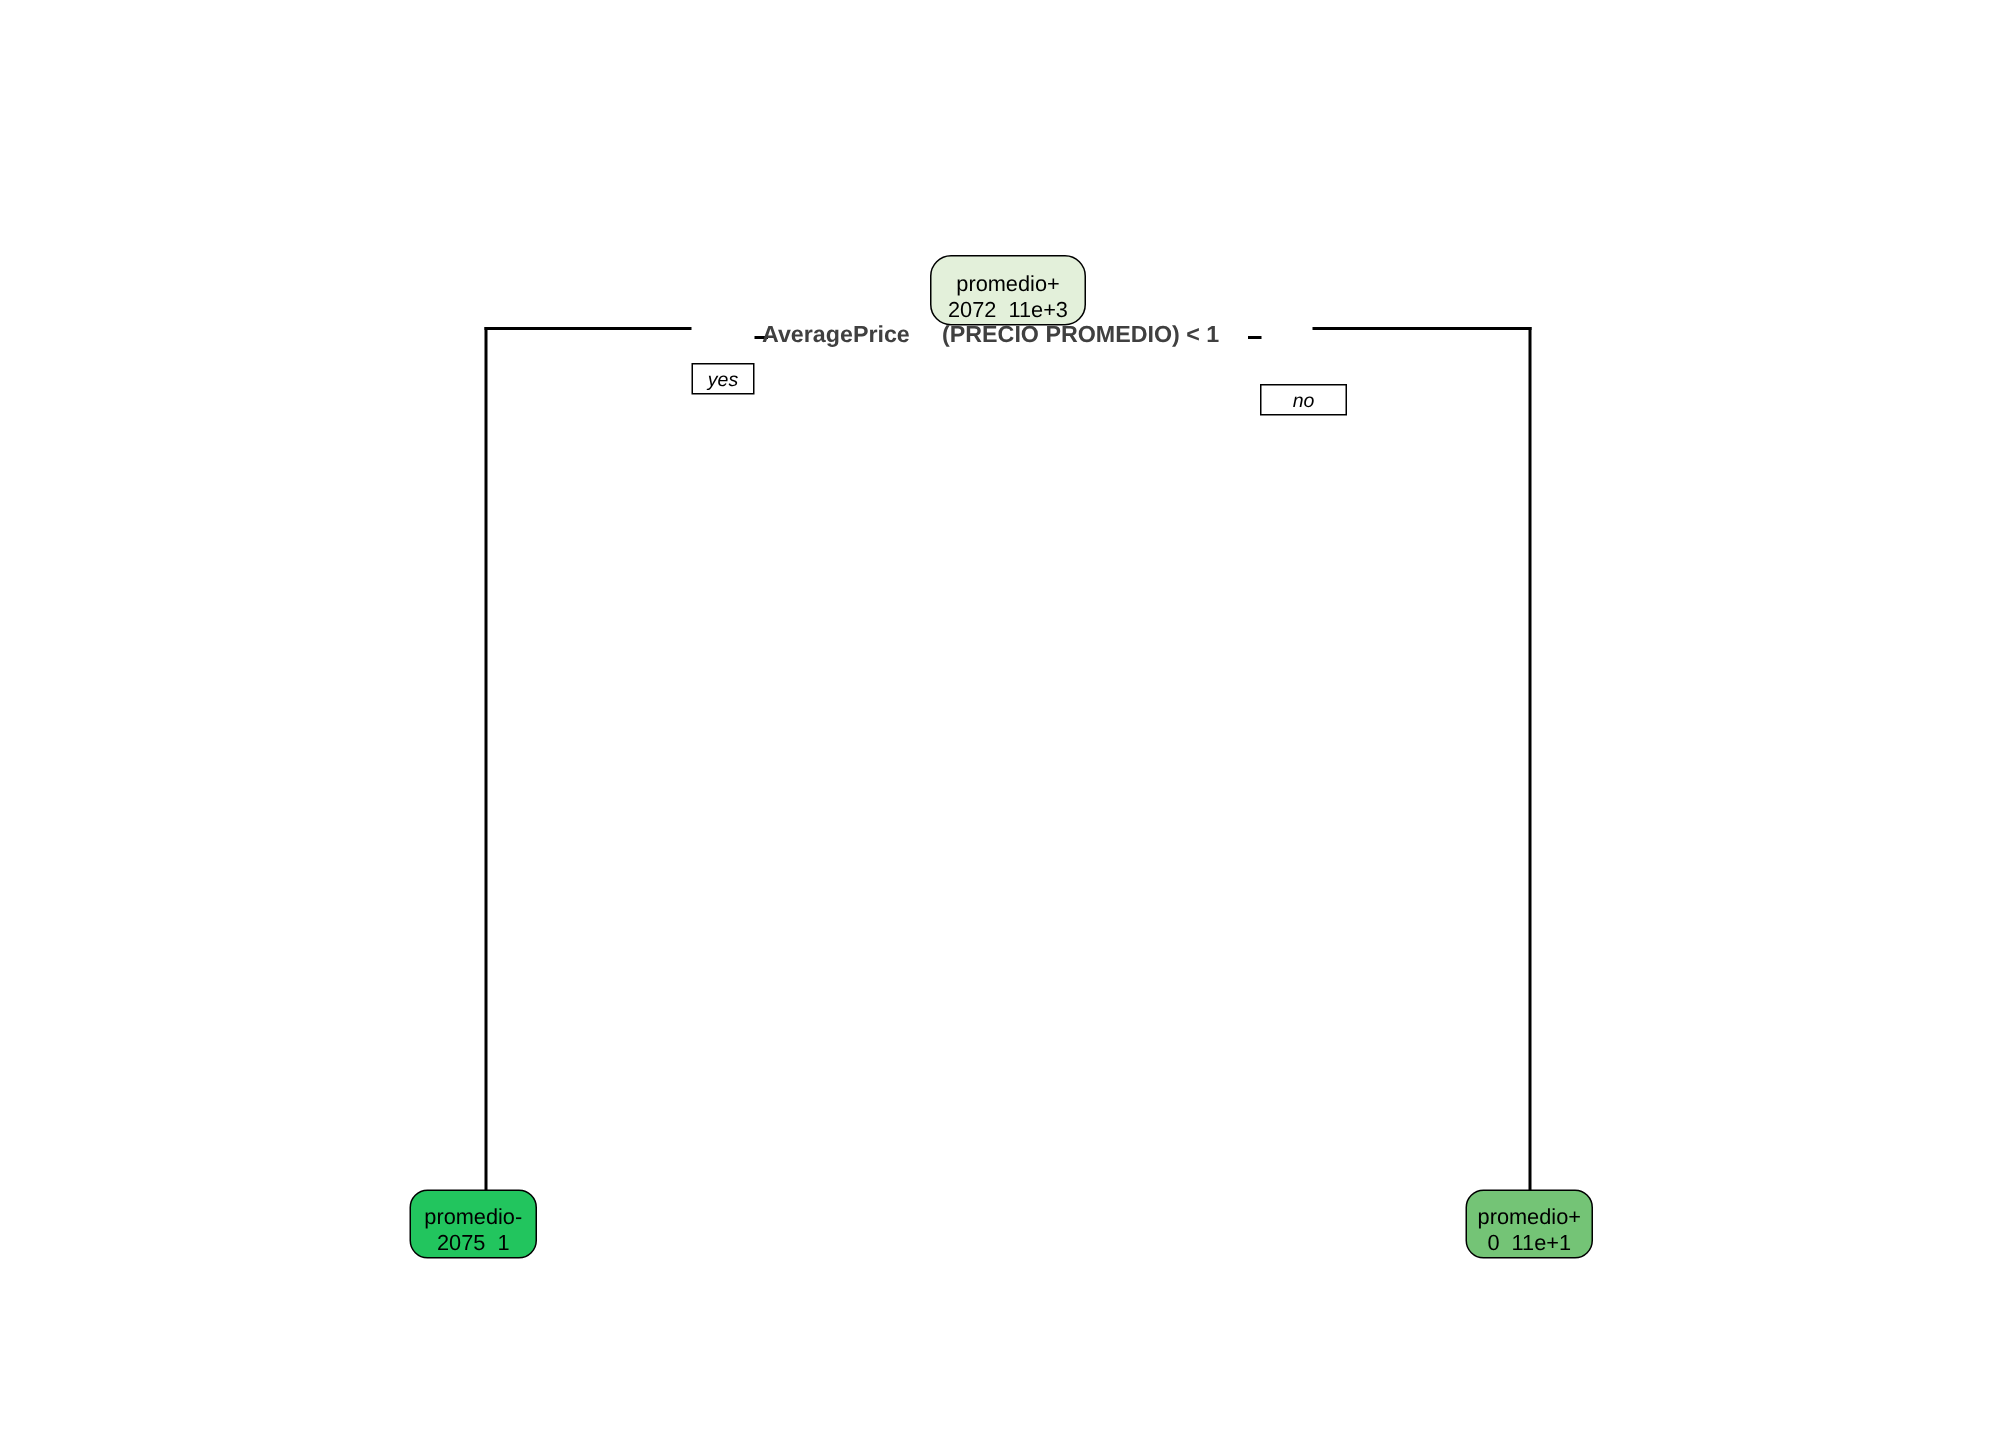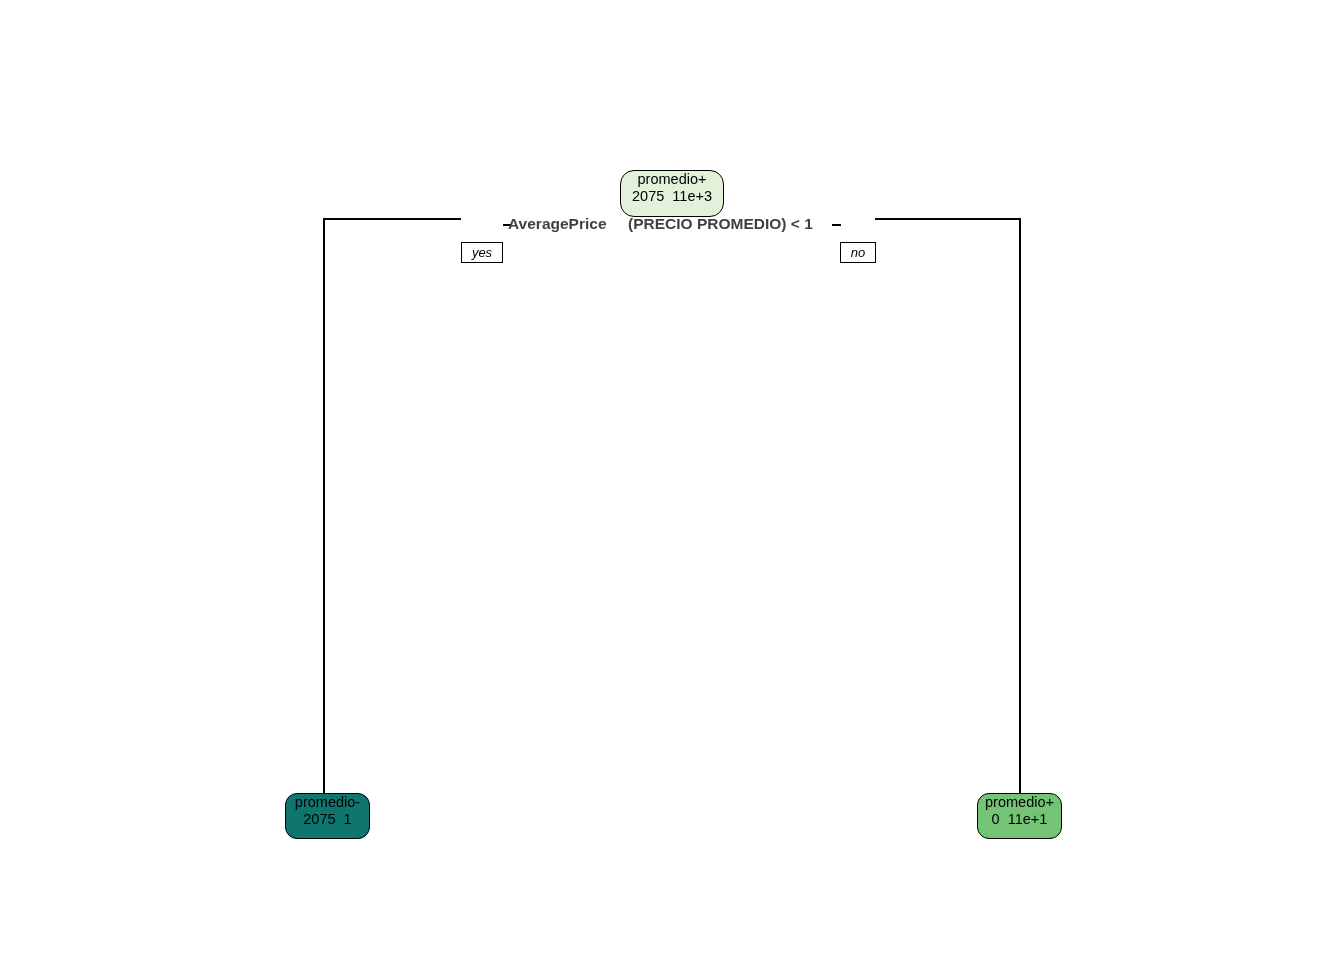--- a/index.html
+++ b/index.html
@@ -41,21 +41,21 @@
     font-size: 13px;
     line-height: 1;
     display: flex;
     align-items: center;
     justify-content: center;
     color: #000000;
     z-index: 5;
     margin-top: 28px;
   }
   #branch-yes { left: 461px; top: 214px; width: 42px; height: 21px; }
-  #branch-no  { left: 840px; top: 214px; width: 36px; height: 21px; }
+  #branch-no  { left: 840px; top: 228px; width: 58px; height: 21px; }
 
   
   .split-text {
     position: absolute;
     font-weight: bold;
     font-size: 15.5px;
     line-height: 1;
     white-space: pre;
     color: #404040;
     z-index: 4;
@@ -63,47 +63,47 @@
   #split-condition { left: 508px; top: 216px; }
 
   
   .node {
     position: absolute;
     box-sizing: border-box;
     border: 1.3px solid #000000;
     display: flex;
     flex-direction: column;
     align-items: center;
-    justify-content: flex-start;
+    justify-content: flex-end;
     font-size: 14.5px;
     line-height: 1.18;
     color: #000000;
     white-space: pre;
     text-align: center;
     z-index: 6;
   }
   .node .node-line-1 { display: block; }
   .node .node-line-2 { display: block; }
 
   #node-root {
     left: 620px;
     top: 170px;
     width: 104px;
     height: 47px;
     border-radius: 14px;
     background: #E3F0DA;
     z-index: 7;
   }
   #node-leaf-left {
-    left: 285px;
+    left: 273px;
     top: 793px;
     width: 85px;
     height: 46px;
     border-radius: 12px;
-    background: #0f766e;
+    background: #22c55e;
   }
   #node-leaf-right {
     left: 977px;
     top: 793px;
     width: 85px;
     height: 46px;
     border-radius: 12px;
     background: #74C476;
   }
 </style>
@@ -121,21 +121,21 @@
   <div class="edge-line edge-h" style="left:503px; top:224px; width:9px; z-index:3;"></div>
   <div class="edge-line edge-h" style="left:832px; top:224px; width:9px; z-index:3;"></div>
 
   <div class="split-text" id="split-condition">AveragePrice     (PRECIO PROMEDIO) &lt; 1</div>
 
   <div class="branch-label" id="branch-yes">yes</div>
   <div class="branch-label" id="branch-no">no</div>
 
   <div class="node" id="node-root">
     <span class="node-line-1">promedio+</span>
-    <span class="node-line-2">2075  11e+3</span>
+    <span class="node-line-2">2072  11e+3</span>
   </div>
 
   <div class="node" id="node-leaf-left">
     <span class="node-line-1">promedio-</span>
     <span class="node-line-2">2075  1</span>
   </div>
 
   <div class="node" id="node-leaf-right">
     <span class="node-line-1">promedio+</span>
     <span class="node-line-2">0  11e+1</span>

